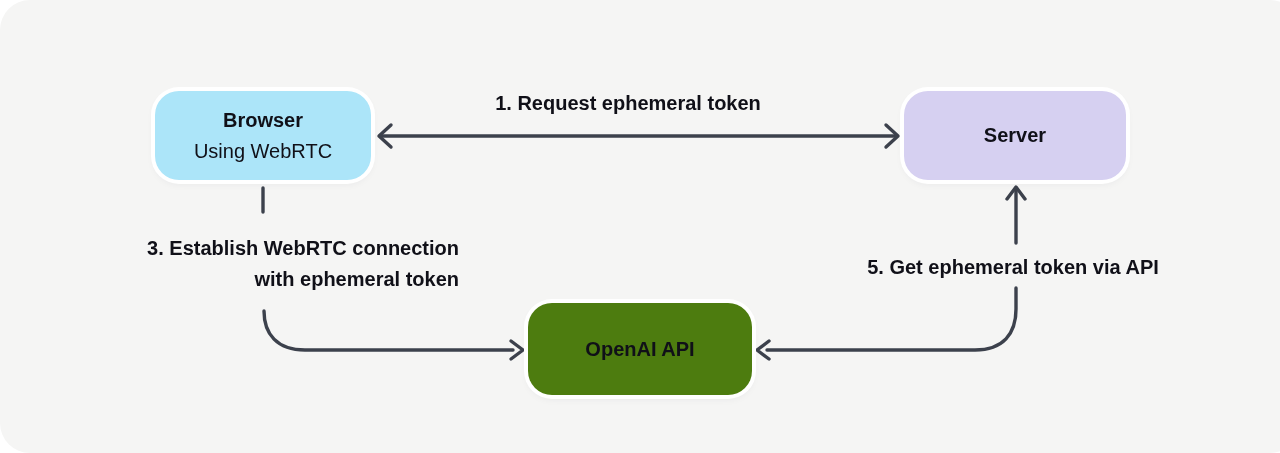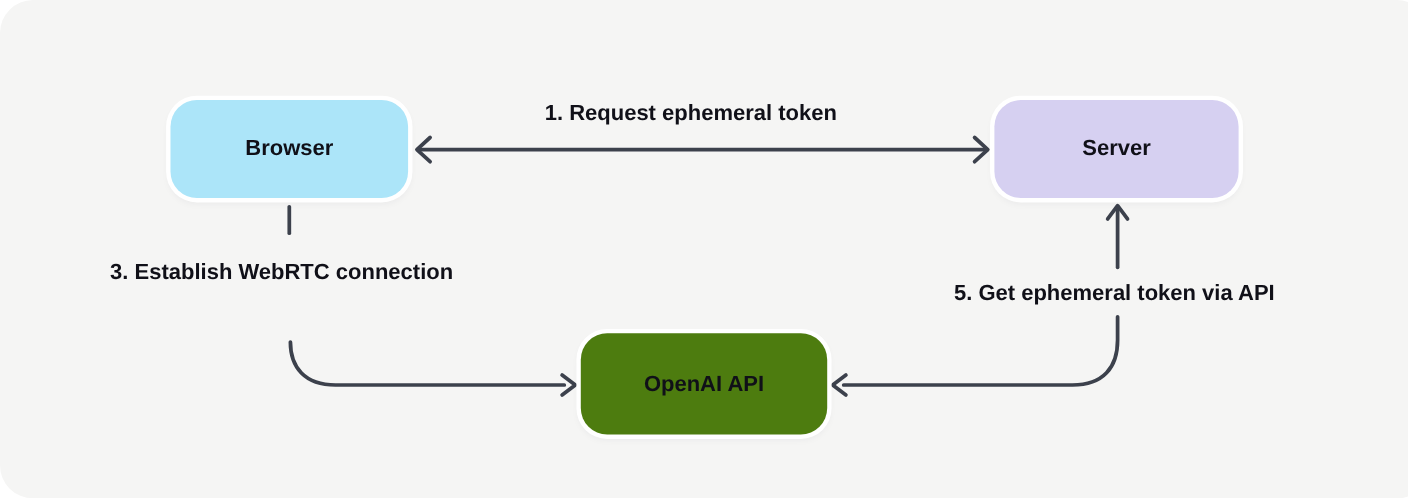--- a/index.html
+++ b/index.html
@@ -63,21 +63,21 @@
   .edge-label {
     position: absolute;
     color: #101018;
     font-size: 20px;
     font-weight: 700;
     text-align: center;
     line-height: 31px;
   }
   .label-request  { left: 448px; top: 88px;  width: 360px; }
   .label-get      { left: 843px; top: 252px; width: 340px; }
-  .label-webrtc   { left: 81px;  top: 233px; width: 350px; }
+  .label-webrtc   { left: 109px;  top: 233px; width: 350px; text-align: right; }
 </style>
 </head>
 <body>
 
 <div class="stage">
   <div class="canvas">
 
     <svg class="edges-svg" viewBox="0 0 1280 453" fill="none" stroke="#3c414c" stroke-width="3.4" stroke-linecap="round" stroke-linejoin="round">
 
       <path d="M 382 136 L 895 136"></path>
@@ -89,32 +89,34 @@
       <polyline points="511,341 523,350 511,359"></polyline>
 
       <path d="M 1016 243 L 1016 190"></path>
       <polyline points="1007,199 1016,187 1025,199"></polyline>
       <path d="M 1016 288 L 1016 309 C 1016 334 1003 350 975 350 L 767 350"></path>
       <polyline points="769,341 757,350 769,359"></polyline>
     </svg>
 
     <div class="node node-browser">
       <div class="node-title">Browser</div>
+      <div class="node-sub">Using WebRTC</div>
     </div>
 
     <div class="node node-server">
       <div class="node-title">Server</div>
     </div>
 
     <div class="node node-openai">
       <div class="node-title">OpenAI API</div>
     </div>
 
     <div class="edge-label label-request">1. Request ephemeral token</div>
 
     <div class="edge-label label-get">5. Get ephemeral token via API</div>
 
     <div class="edge-label label-webrtc">
       <div>3. Establish WebRTC connection</div>
+      <div>with ephemeral token</div>
     </div>
 
   </div>
 </div>
 
 </body></html>

